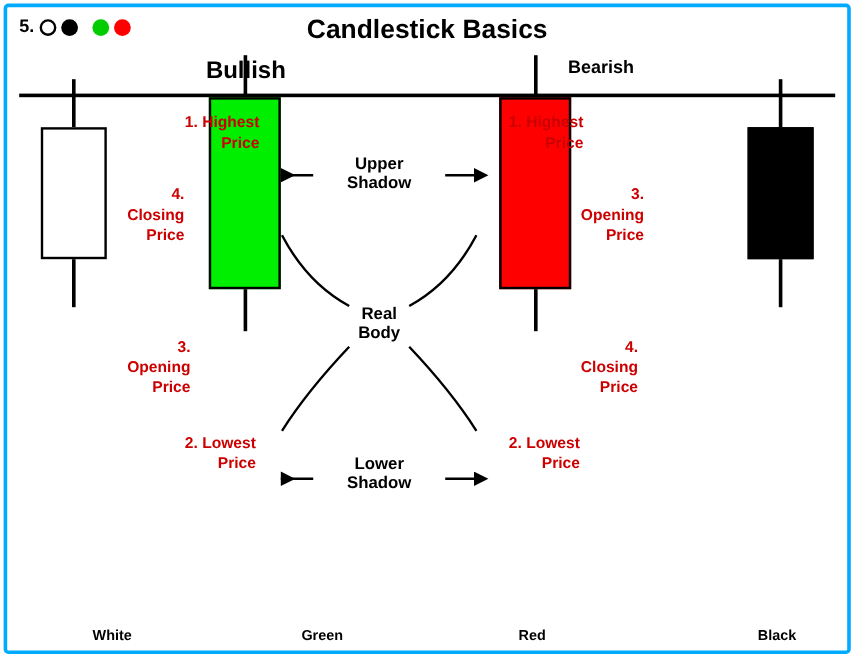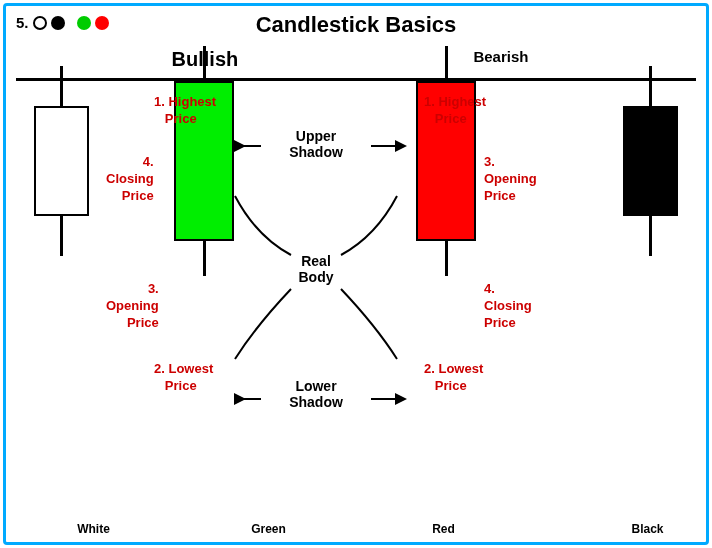--- a/index.html
+++ b/index.html
@@ -145,20 +145,21 @@
     .candle-container {
       display: flex;
       flex-direction: column;
       align-items: center;
     }
     
     .lbl {
       position: absolute;
       font-size: 13px;
       line-height: 1.3;
+      text-align: right;
     }
 
     
     .bottom-labels {
       position: absolute;
       bottom: 6px;
       left: 0; right: 0;
       display: flex;
       justify-content: space-around;
       align-items: center;

